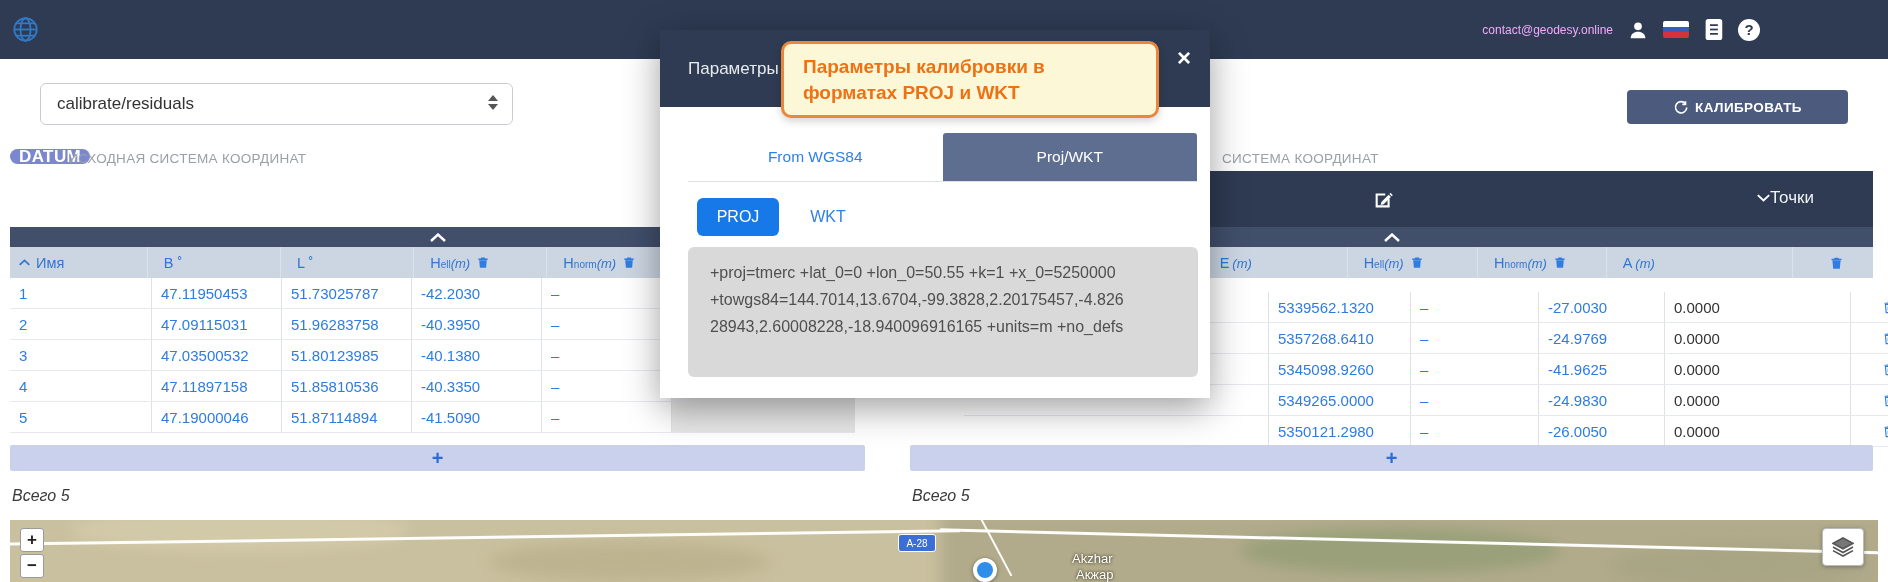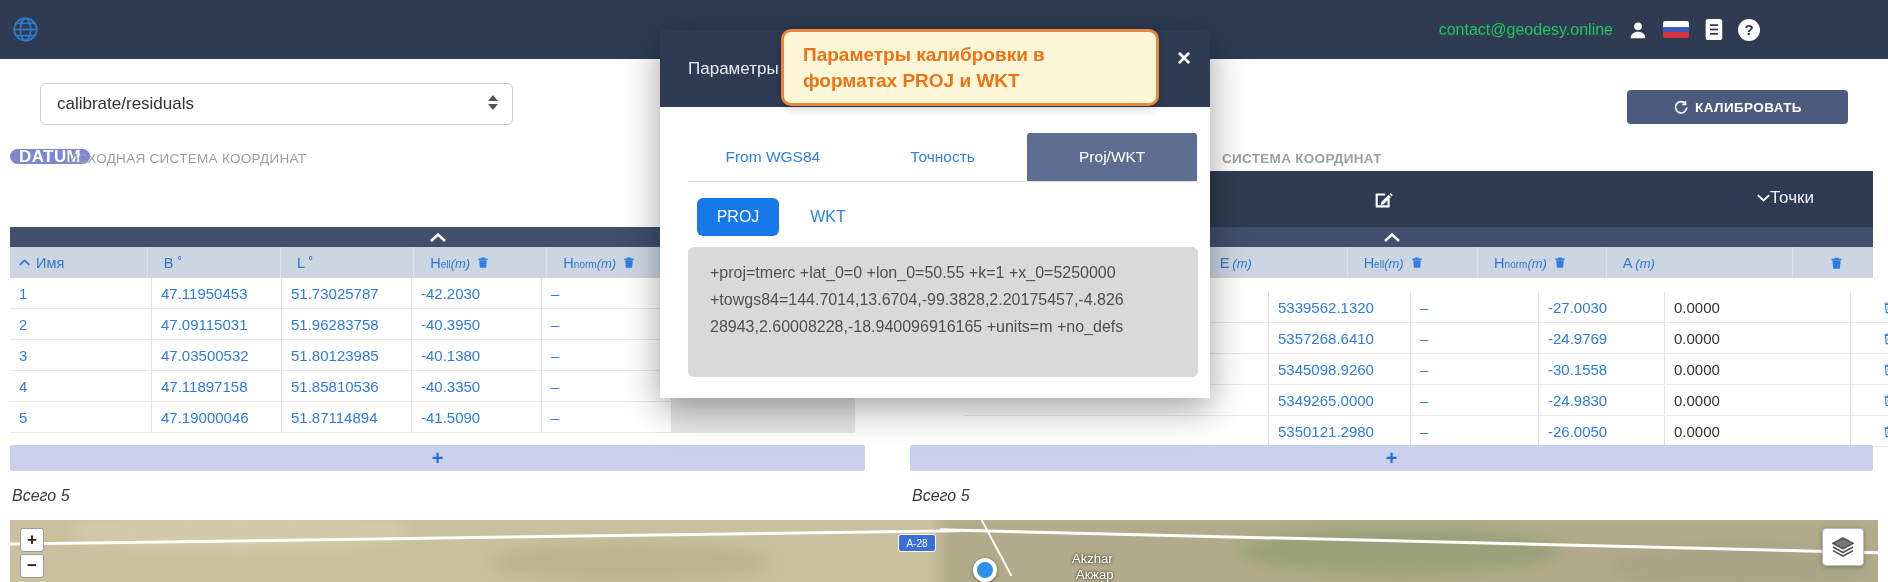--- a/index.html
+++ b/index.html
@@ -6,21 +6,21 @@
   #screen{position:relative;width:1888px;height:582px;overflow:hidden;
           font-family:"Liberation Sans",sans-serif;background:#fff;}
   .abs{position:absolute;}
 
   
   .navbar{left:0;top:0;width:1888px;height:59px;background:#2e3b52;}
   .brand{left:44px;top:0;height:59px;display:flex;align-items:center;
          color:#eef1f6;font-size:21px;letter-spacing:.5px;}
   .globe{left:12px;top:16px;width:27px;height:27px;}
   .nav-right{right:128px;top:0;height:59px;display:flex;align-items:center;gap:14px;}
-  .nav-email{color:#22c55e;font-size:16px;}
+  .nav-email{color:#f0abfc;font-size:12px;}
   .flag{width:26px;height:17px;border-radius:2px;overflow:hidden;display:flex;flex-direction:column;}
   .flag div{flex:1;}
   .help-circle{width:22px;height:22px;border-radius:50%;background:#fff;color:#2e3b52;
                font-weight:bold;font-size:15px;display:flex;align-items:center;justify-content:center;}
 
   
   .mode-select{left:40px;top:83px;width:473px;height:42px;border:1px solid #c9cdd3;border-radius:6px;
                background:#fff;display:flex;align-items:center;padding-left:16px;box-sizing:border-box;
                font-size:17px;color:#333;}
   .updown{position:absolute;right:14px;top:11px;display:flex;flex-direction:column;gap:3px;}
@@ -73,21 +73,21 @@
   .tab{flex:1;display:flex;align-items:center;justify-content:center;font-size:15.5px;color:#2f80e8;}
   .tab.active{background:#5d6e91;color:#fff;border-radius:3px 3px 0 0;}
   .subtab-proj{left:37px;top:168px;width:82px;height:38px;background:#1779e8;border-radius:6px;
                color:#fff;font-size:16px;display:flex;align-items:center;justify-content:center;}
   .subtab-wkt{left:138px;top:168px;width:60px;height:38px;color:#2f80e8;font-size:16px;
               display:flex;align-items:center;justify-content:center;}
   .code-box{left:28px;top:217px;width:510px;height:130px;background:#d9d9d9;border-radius:6px;
             box-sizing:border-box;padding:12px 0 0 22px;color:#4f4f4f;font-size:16px;line-height:27px;}
 
   
-  .tooltip{left:781px;top:29px;width:378px;height:77px;background:#fcf8d7;border:3px solid #e8873e;
+  .tooltip{left:781px;top:41px;width:378px;height:77px;background:#fcf8d7;border:3px solid #e8873e;
            border-radius:10px;z-index:60;box-sizing:border-box;padding:10px 0 0 19px;
            box-shadow:0 3px 8px rgba(0,0,0,.18);}
   .tooltip div{color:#ee7114;font-size:19px;font-weight:bold;line-height:26px;}
 
   
   .map{left:10px;top:520px;width:1868px;height:62px;background:#c9c09f;overflow:hidden;}
   .patch{position:absolute;border-radius:50%;filter:blur(7px);}
   .road{position:absolute;background:#fdfdfb;}
   .road-badge{position:absolute;background:#3b6fd6;color:#fff;font-size:10px;border-radius:3px;
               width:36px;height:16px;display:flex;align-items:center;justify-content:center;border:1px solid #fff;}
@@ -147,21 +147,21 @@
   <div class="abs calibrate-btn">
     <svg width="15" height="15" viewBox="0 0 24 24" fill="none" stroke="#fff" stroke-width="2.6">
       <path d="M20 6a9 9 0 1 0 2 6"></path>
         <path d="M20 2v5h-5" fill="none"></path>
     </svg>
     <span>КАЛИБРОВАТЬ</span>
   </div>
 
   <div class="abs datum-pill">DATUM</div>
   <div class="abs sys-label" style="left:68px;">ИСХОДНАЯ СИСТЕМА КООРДИНАТ</div>
-  <div class="abs sys-label" style="left:1222px;font-weight:bold;">СИСТЕМА КООРДИНАТ</div>
+  <div class="abs sys-label" style="left:1222px;">СИСТЕМА КООРДИНАТ</div>
 
   <div class="abs panel-strip" style="left:10px;width:855px;">
     <svg width="16" height="9" viewBox="0 0 16 9" fill="none" stroke="#fff" stroke-width="2.4">
         <path d="M1 8l7-6.5L15 8"></path>
       </svg>
   </div>
 
   <div class="abs thead" style="left:10px;top:247px;width:855px;">
     <div class="cell hcell lt-c1">
       <svg width="11" height="7" viewBox="0 0 16 9" fill="none" stroke="#3277cf" stroke-width="2.6">
@@ -326,21 +326,21 @@
       <div class="cell rt-c5">
         <svg width="15" height="16" viewBox="0 0 24 24" fill="none" stroke="#2f7de0" stroke-width="1.8">
             <path d="M5.5 8h13L17.3 21H6.7zM4 6h16M9.5 6l.8-2h3.4l.8 2M10 11v6M14 11v6"></path>
           </svg>
       </div>
     </div>
     <div class="trow">
       <div class="cell rt-c0"></div>
       <div class="cell rt-c1">5345098.9260</div>
       <div class="cell rt-c2">–</div>
-      <div class="cell rt-c3">-30.1558</div>
+      <div class="cell rt-c3">-41.9625</div>
       <div class="cell rt-c4" style="color:#333;">0.0000</div>
       <div class="cell rt-c5">
         <svg width="15" height="16" viewBox="0 0 24 24" fill="none" stroke="#2f7de0" stroke-width="1.8">
             <path d="M5.5 8h13L17.3 21H6.7zM4 6h16M9.5 6l.8-2h3.4l.8 2M10 11v6M14 11v6"></path>
           </svg>
       </div>
     </div>
     <div class="trow">
       <div class="cell rt-c0"></div>
       <div class="cell rt-c1">5349265.0000</div>
@@ -394,21 +394,20 @@
     </div>
   </div>
 
   <div class="abs modal">
     <div class="modal-head">
       <span class="modal-title">Параметры калибровки</span>
       <span class="modal-close">×</span>
     </div>
     <div class="tabs">
       <div class="tab">From WGS84</div>
-      <div class="tab">Точность</div>
       <div class="tab active">Proj/WKT</div>
     </div>
     <div class="abs subtab-proj">PROJ</div>
     <div class="abs subtab-wkt">WKT</div>
     <div class="abs code-box">
       <div>+proj=tmerc +lat_0=0 +lon_0=50.55 +k=1 +x_0=5250000</div>
       <div>+towgs84=144.7014,13.6704,-99.3828,2.20175457,-4.826</div>
       <div>28943,2.60008228,-18.940096916165 +units=m +no_defs</div>
     </div>
   </div>

